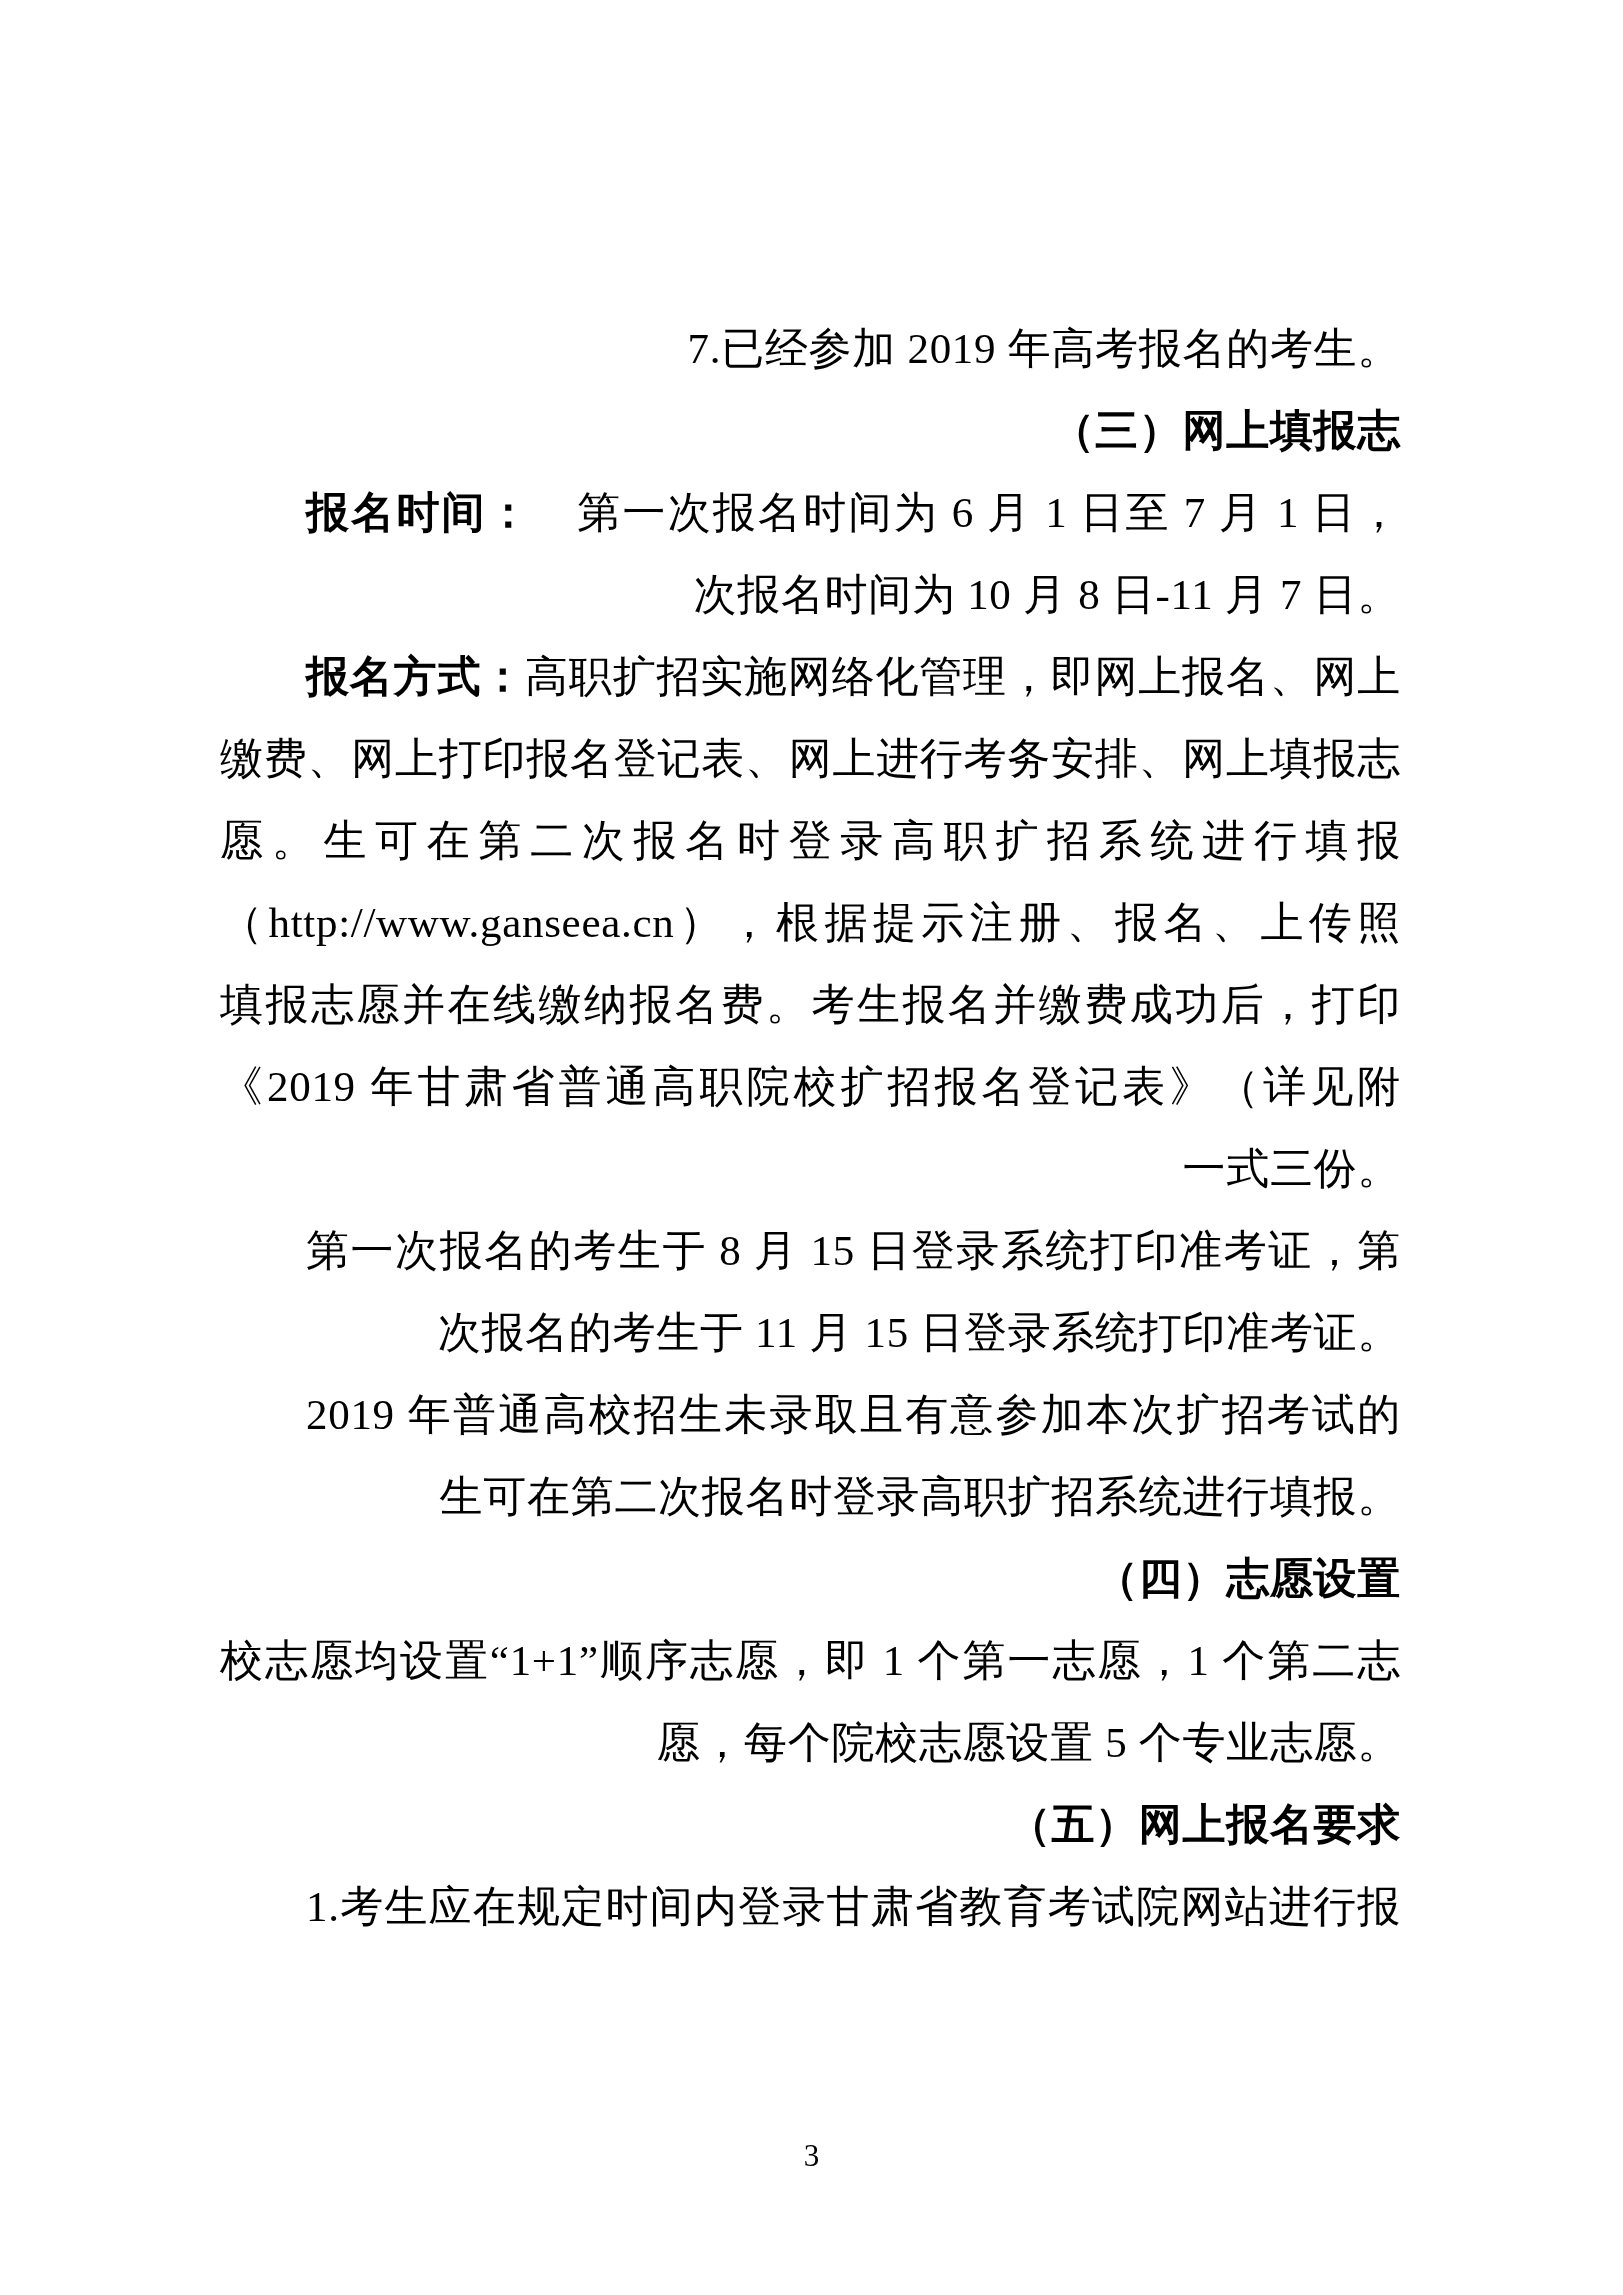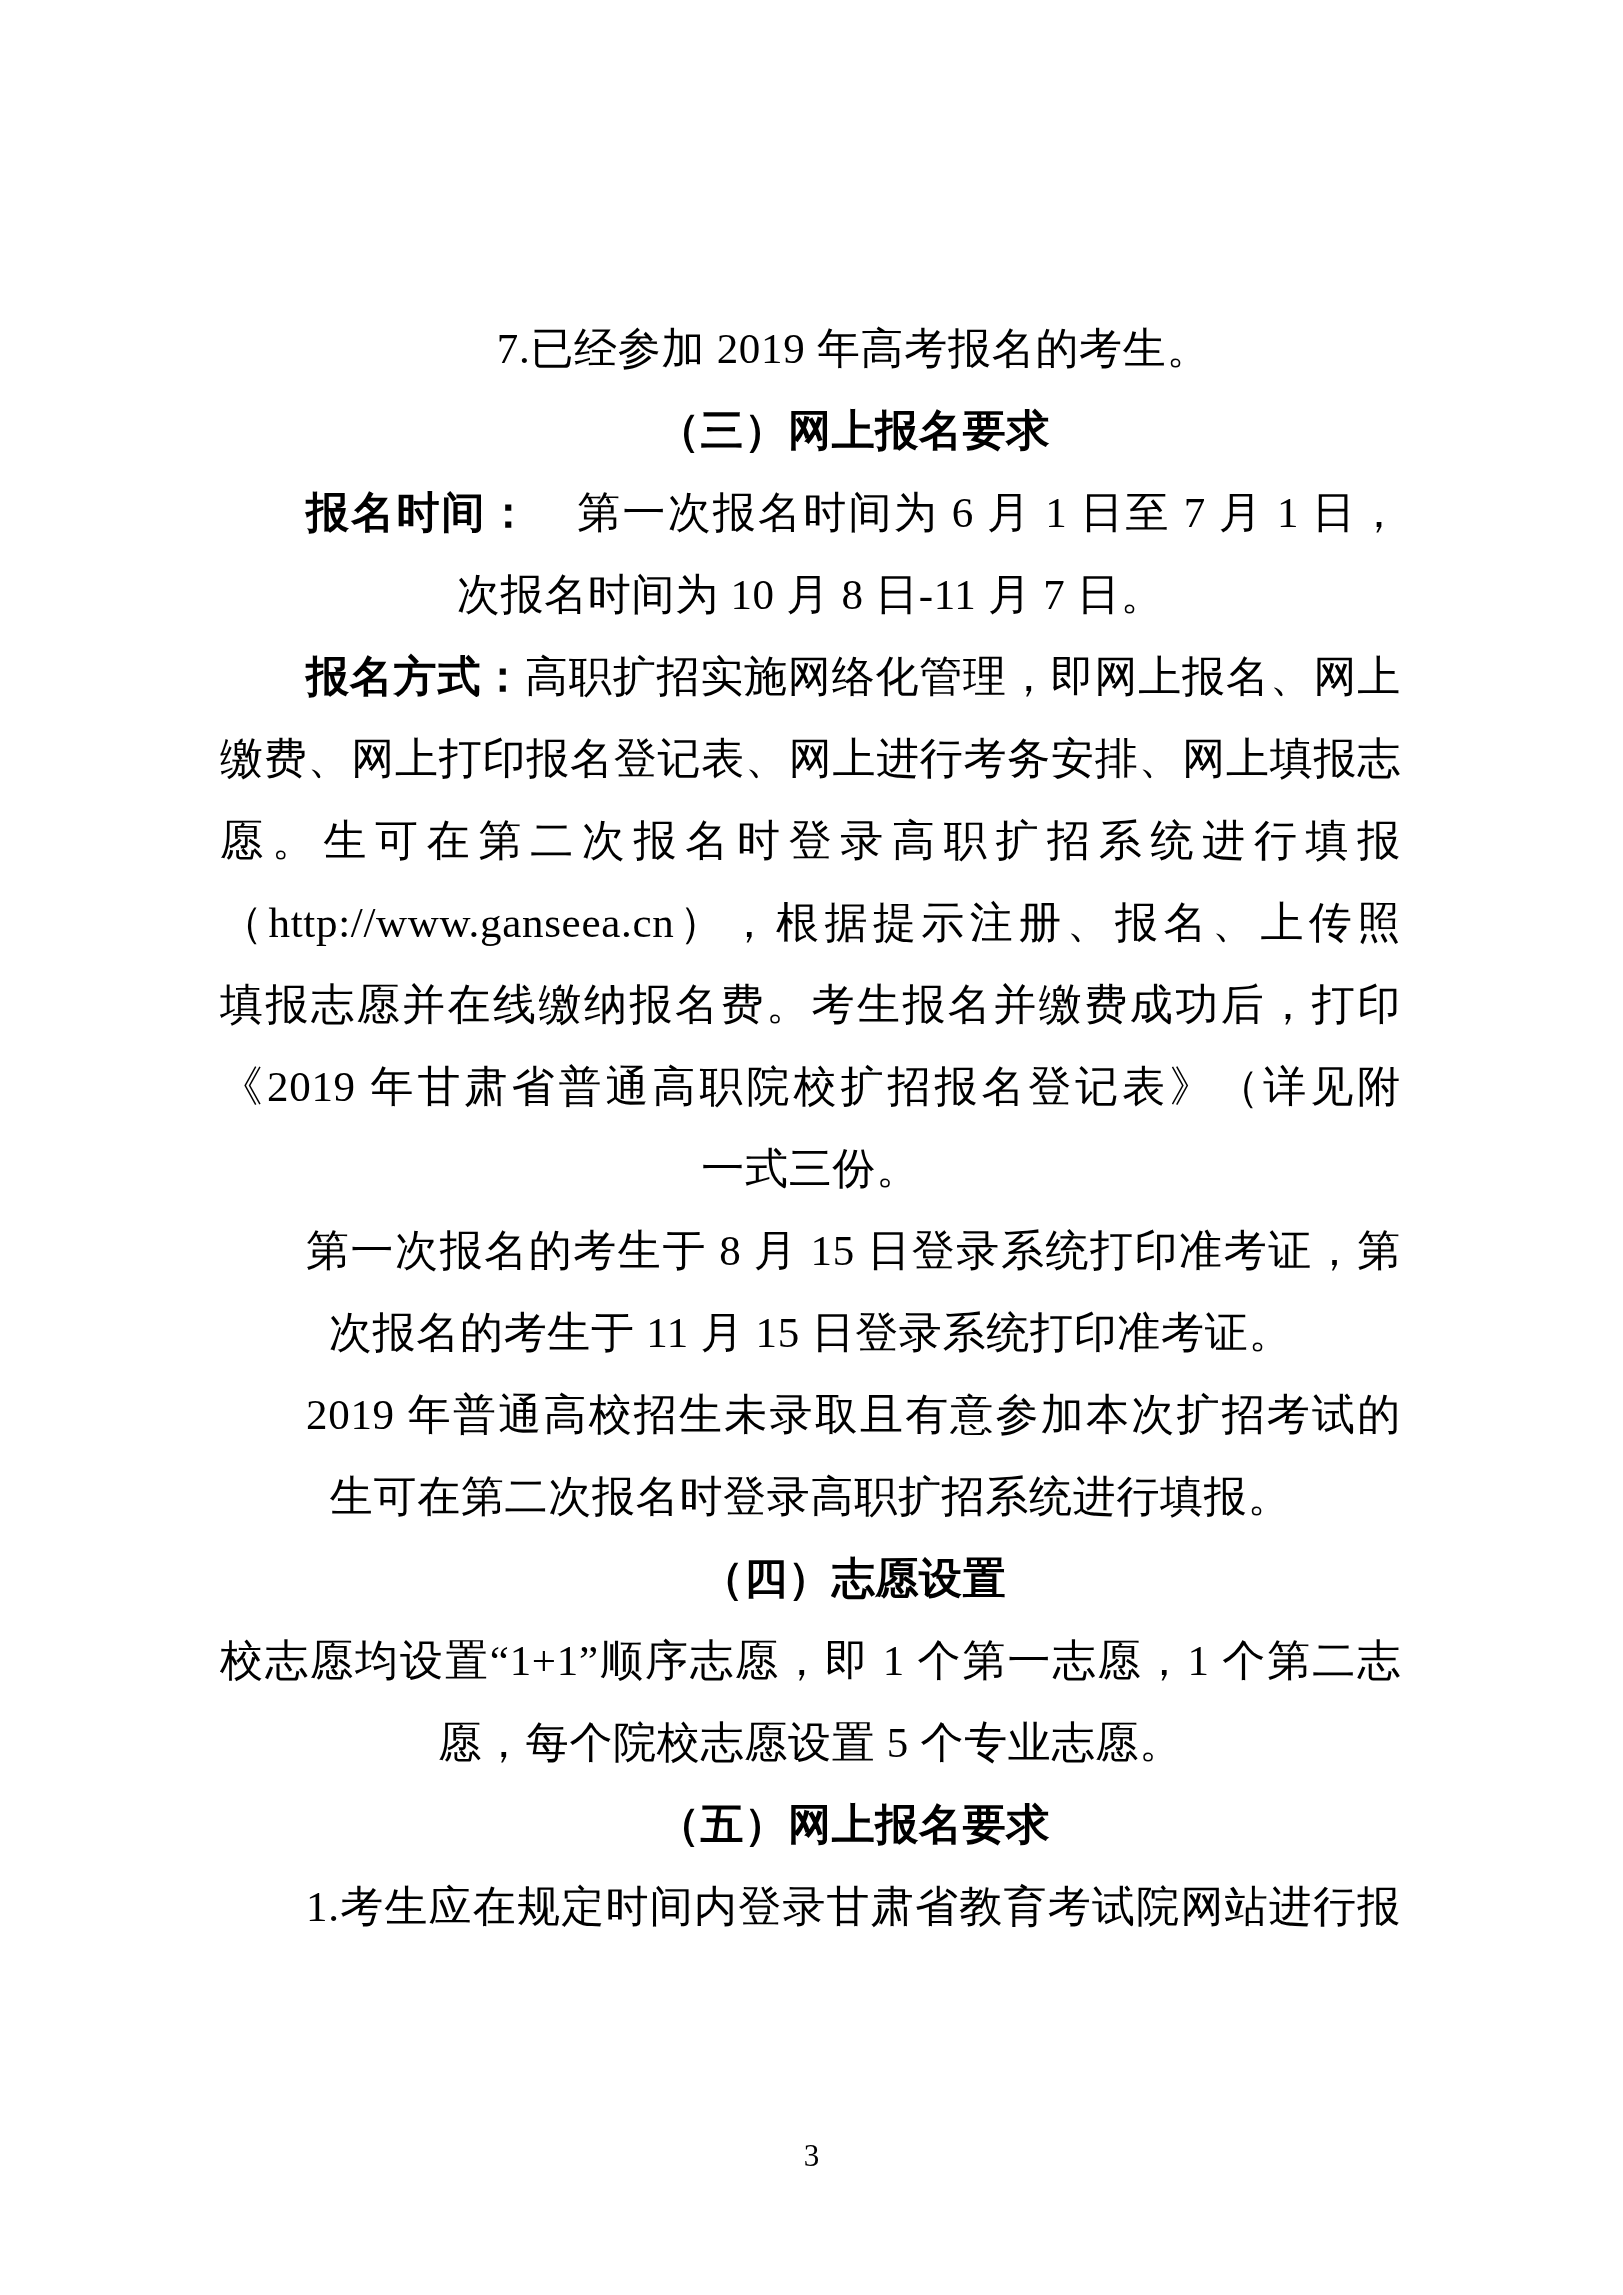--- a/index.html
+++ b/index.html
@@ -22,21 +22,21 @@
     top: 308px;
     width: 1181px;
     font-size: 43px;
     letter-spacing: 0.7px;
   }
   .line {
     height: 82px;
     line-height: 82px;
     white-space: pre-wrap;
     overflow: hidden;
-    text-align: center;
+    text-align: right;
   }
   
   .j {
     text-align: justify;
     text-align-last: justify;
     text-justify: inter-character;
   }
   
   .ind {
     text-indent: 86px;
@@ -59,21 +59,21 @@
   }
 </style>
 </head>
 <body>
 
 <div class="page">
   <div class="doc-body">
 
     <div class="line ind">7.已经参加 2019 年高考报名的考生。</div>
 
-    <div class="line ind hd">（三）网上报名要求</div>
+    <div class="line ind hd">（三）网上填报志</div>
 
     <div class="line ind j"><span class="lbl">报名时间：</span><span>　第一次报名时间为 6 月 1 日至 7 月 1 日，第二</span></div>
 
     <div class="line">次报名时间为 10 月 8 日-11 月 7 日。</div>
 
     <div class="line ind j"><span class="lbl">报名方式：</span><span>高职扩招实施网络化管理，即网上报名、网上</span></div>
 
     <div class="line j">缴费、网上打印报名登记表、网上进行考务安排、网上填报志</div>
 
     <div class="line j">愿。生可在第二次报名时登录高职扩招系统进行填报</div>

